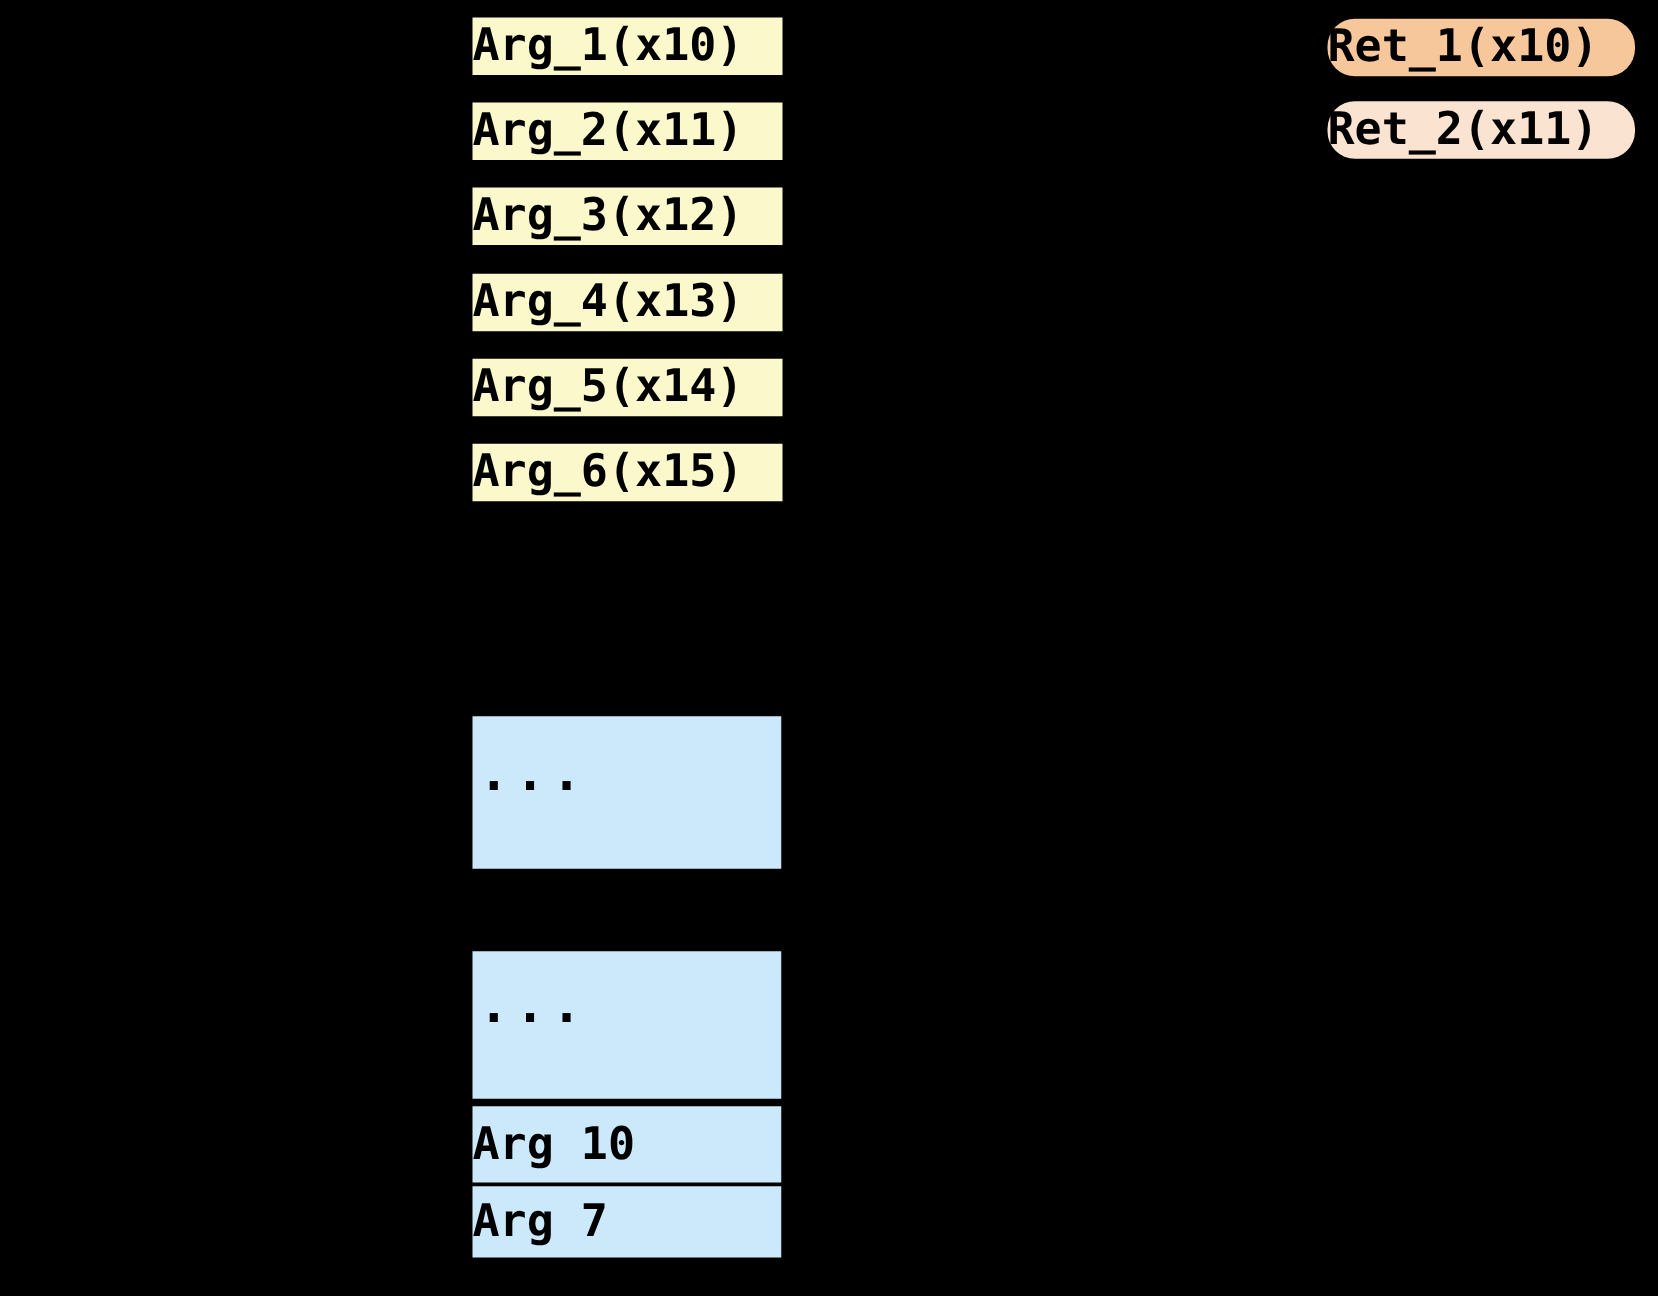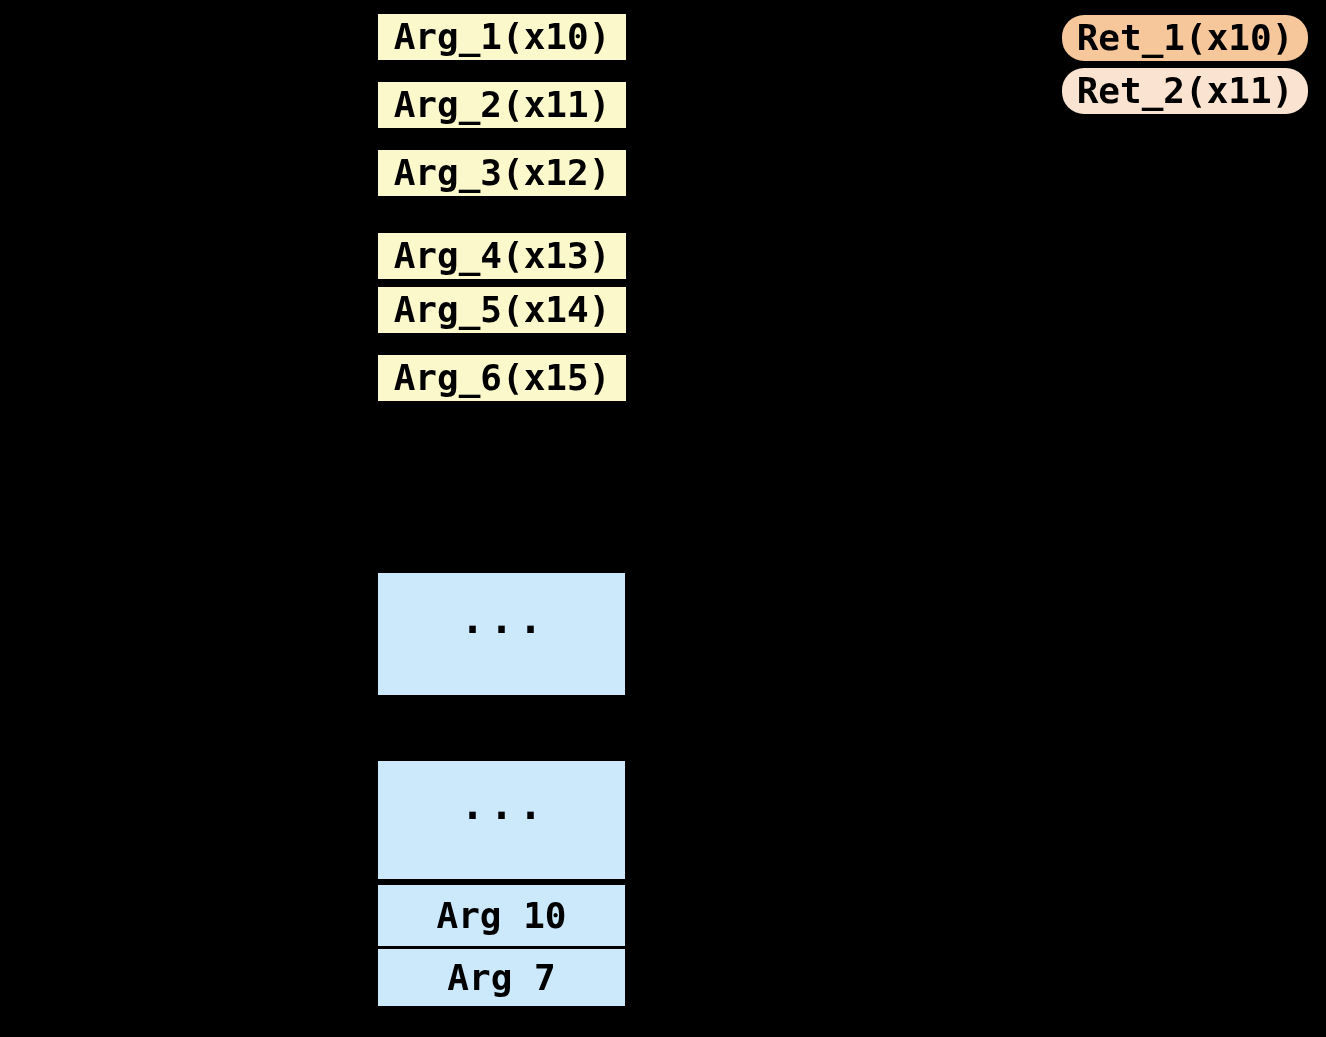--- a/index.html
+++ b/index.html
@@ -14,21 +14,21 @@
     background: var(--background, #000000);
     overflow: hidden;
     font-family: "DejaVu Sans Mono", "Liberation Mono", monospace;
     font-weight: bold;
     color: var(--text, #000000);
   }
   .box {
     position: absolute;
     display: flex;
     align-items: center;
-    justify-content: center;
+    justify-content: flex-start;
     overflow: visible;
   }
   .cell-text {
     font-size: 36px;
     line-height: 1;
     white-space: pre;
   }
   
   .arg-box {
     left: 378px;
@@ -37,21 +37,21 @@
     background: var(--arg-fill, #FBF9CC);
   }
   
   .ret-box {
     left: 1062px;
     width: 246px;
     height: 46px;
     border-radius: 22px;
   }
   .ret-1 { top: 15px; background: var(--ret1-fill, #F6C79B); }
-  .ret-2 { top: 68px; background: var(--ret2-fill, #FAE4D1); }
+  .ret-2 { top: 81px; background: var(--ret2-fill, #FAE4D1); }
   
   .stack-cell {
     left: 378px;
     width: 247px;
     background: var(--stack-fill, #CCE9FB);
   }
   .dots {
     font-size: 40px;
     letter-spacing: 5px;
     text-indent: 5px;
@@ -68,21 +68,21 @@
 
   <div class="box arg-box" style="top:14px">
     <span class="cell-text">Arg_1(x10)</span>
   </div>
   <div class="box arg-box" style="top:82px">
     <span class="cell-text">Arg_2(x11)</span>
   </div>
   <div class="box arg-box" style="top:150px">
     <span class="cell-text">Arg_3(x12)</span>
   </div>
-  <div class="box arg-box" style="top:233px">
+  <div class="box arg-box" style="top:219px">
     <span class="cell-text">Arg_4(x13)</span>
   </div>
   <div class="box arg-box" style="top:287px">
     <span class="cell-text">Arg_5(x14)</span>
   </div>
   <div class="box arg-box" style="top:355px">
     <span class="cell-text">Arg_6(x15)</span>
   </div>
 
   <div class="box ret-box ret-1">

